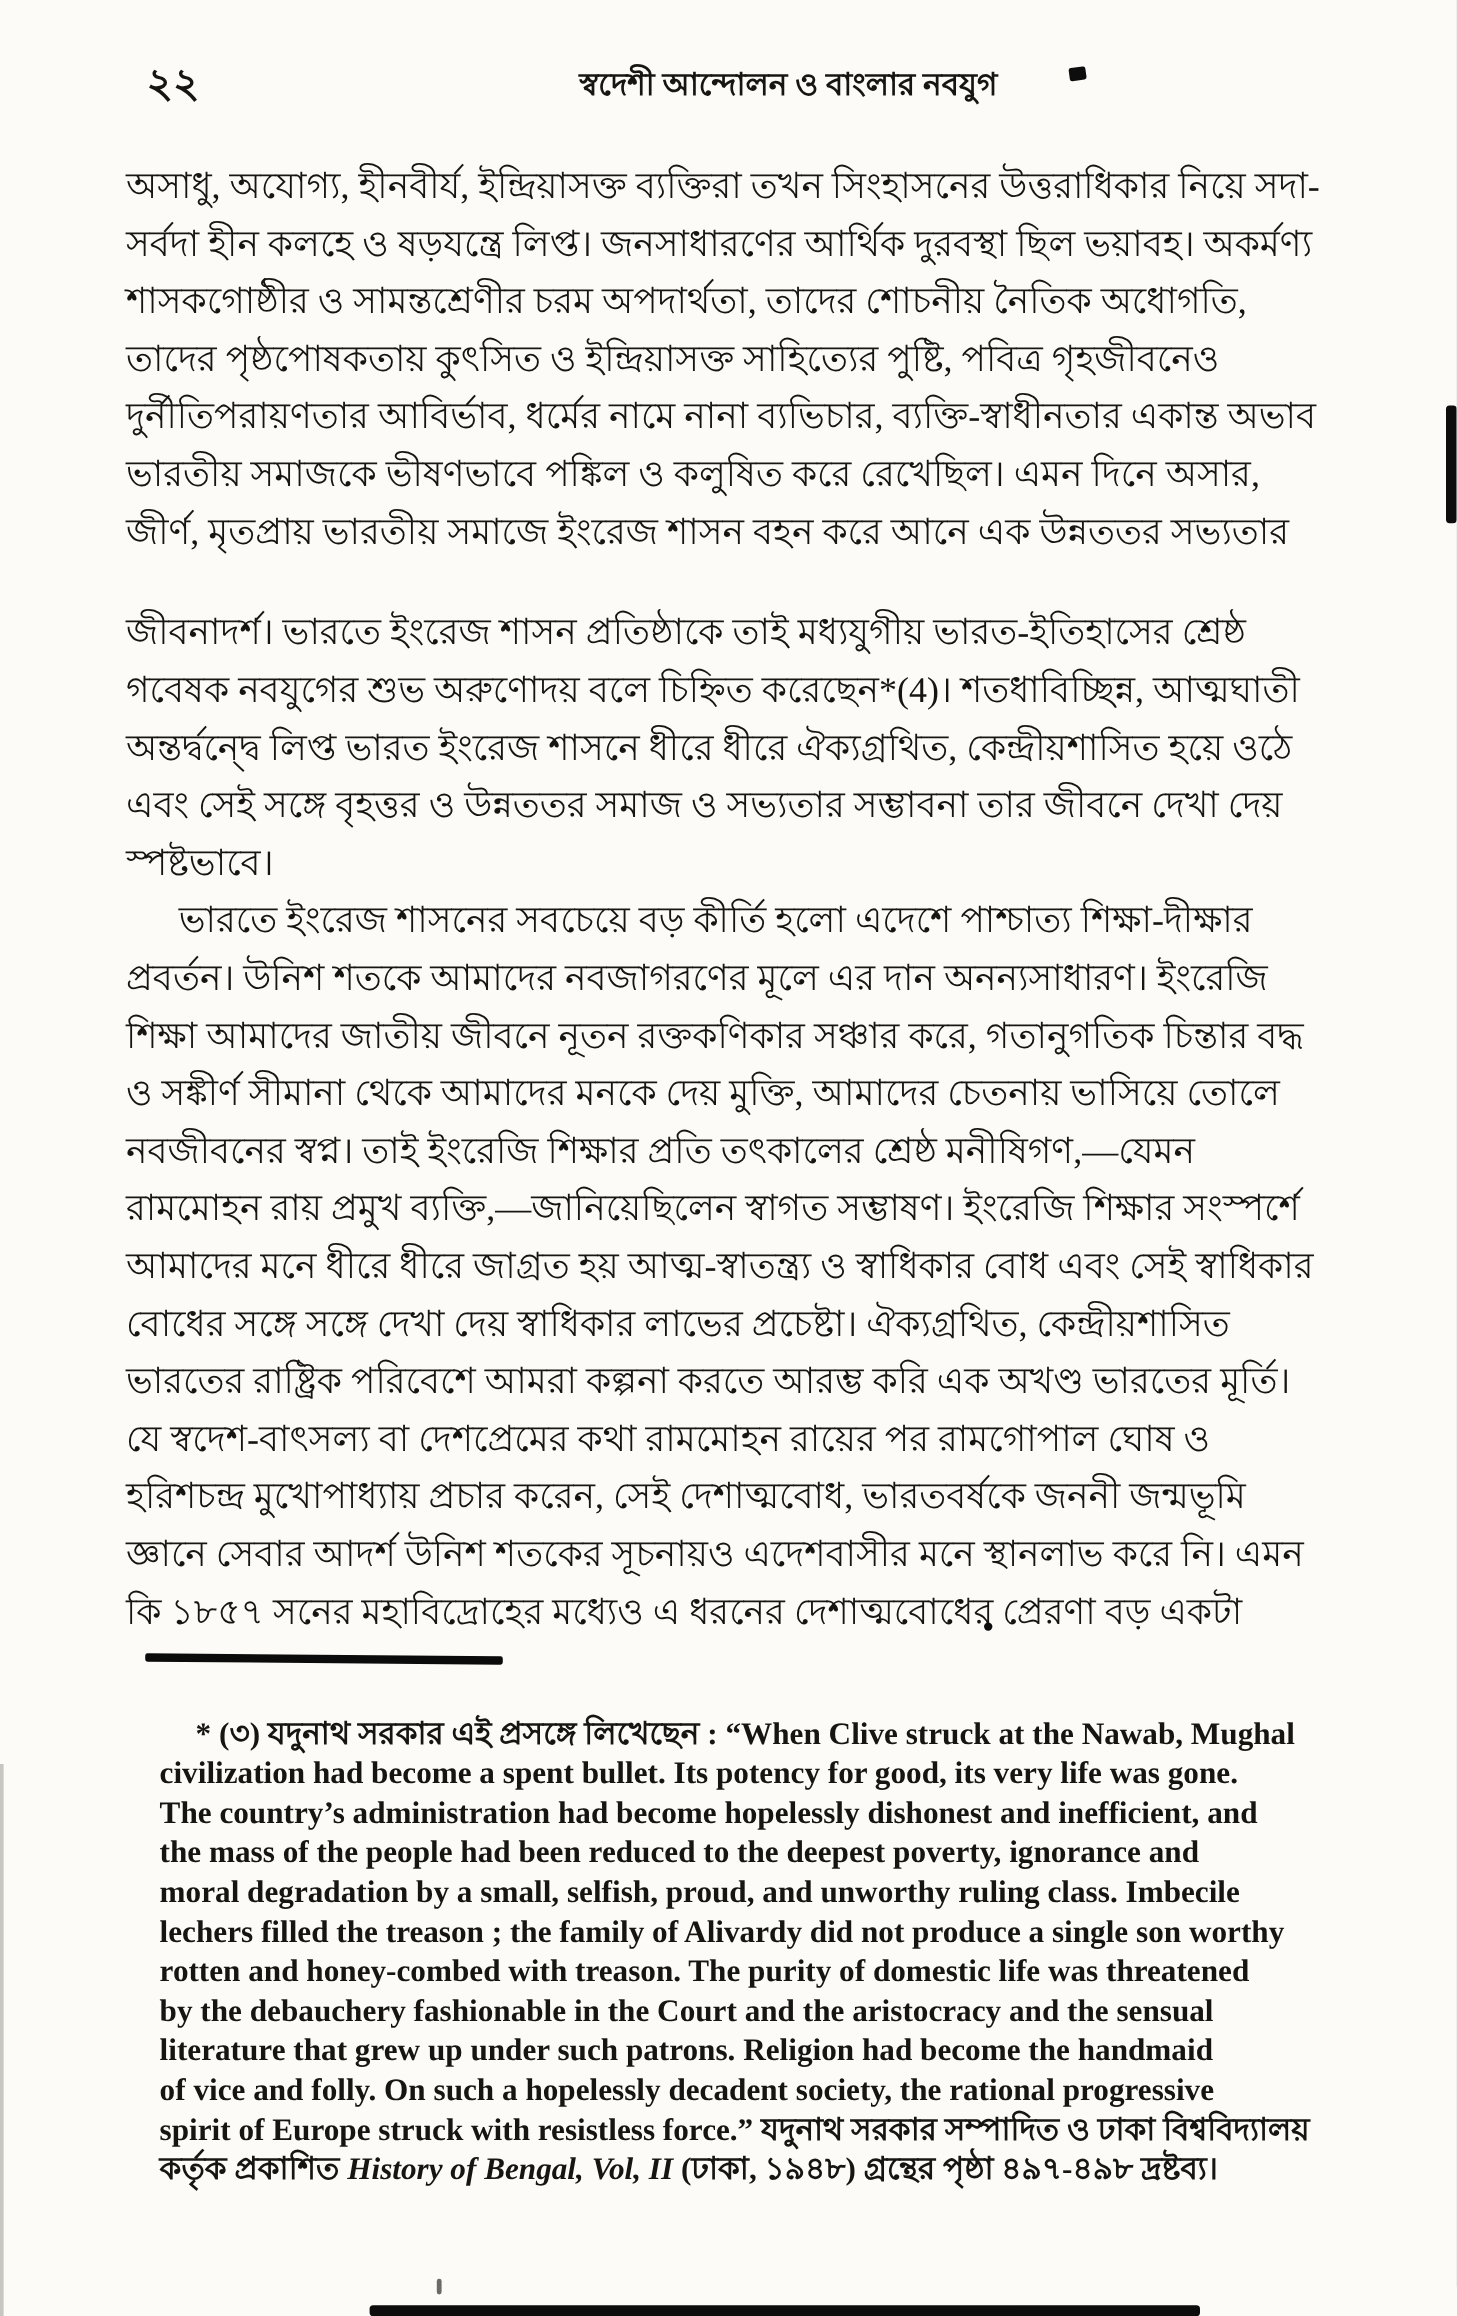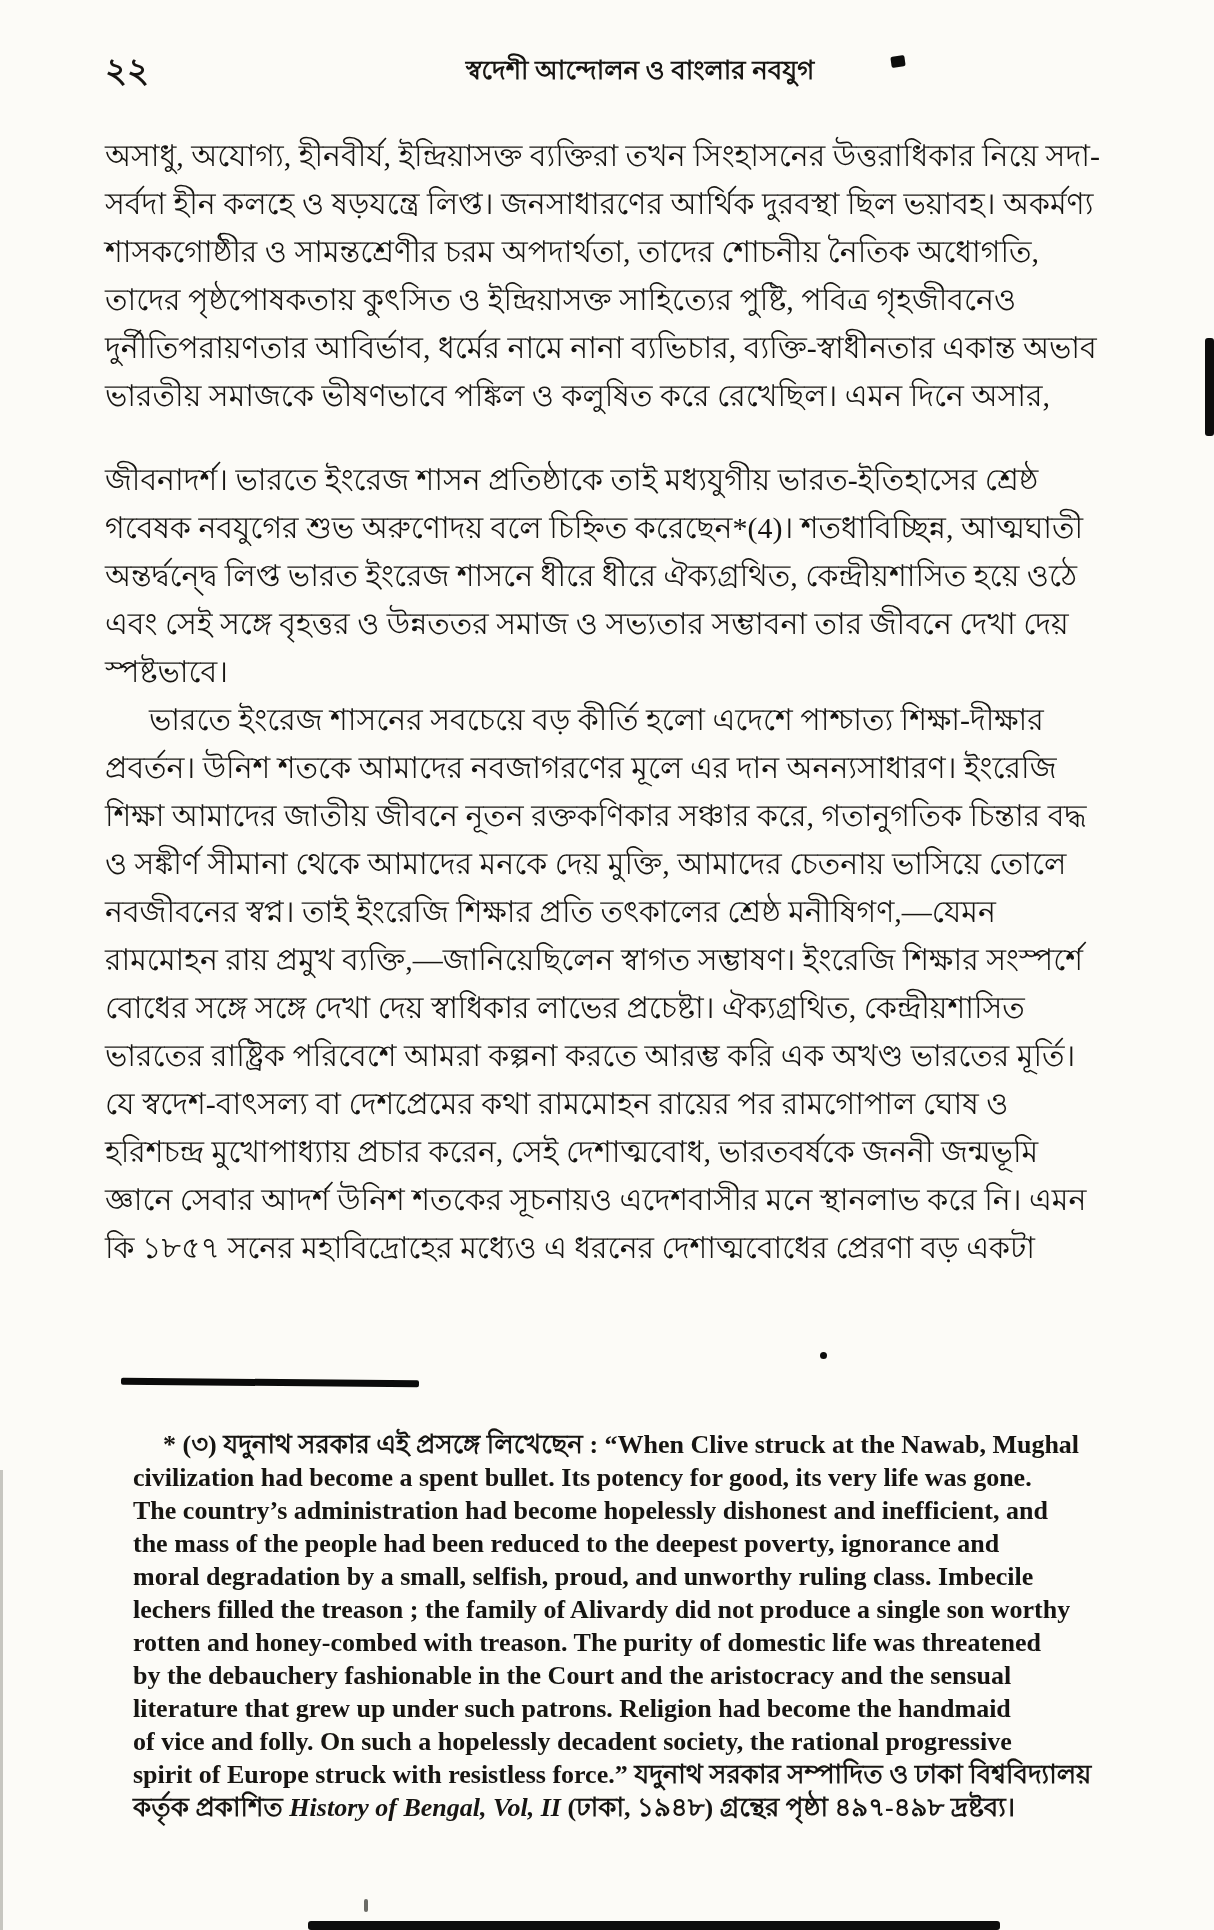--- a/index.html
+++ b/index.html
@@ -7,21 +7,21 @@
     position:relative;
     width:1214px;height:1930px;
     margin:0 auto;
     background:#fcfbf7;
     color:#171512;
     font-family:"Liberation Serif","DejaVu Serif",serif;
     overflow:hidden;
   }
   
   .page-header{
-    position:absolute;left:105px;top:44px;width:1040px;height:54px;
+    position:absolute;left:122px;top:44px;width:1040px;height:54px;
     display:flex;align-items:flex-start;
   }
   .page-number{
     font-size:34px;font-weight:bold;line-height:54px;width:120px;
   }
   .page-title{
     flex:1;text-align:center;font-size:26px;font-weight:bold;line-height:54px;
     white-space:nowrap;margin-right:90px;
   }
   
@@ -63,33 +63,35 @@
   </header>
 
   <main class="body-text">
     <div class="paragraph">
         <div class="line" style="word-spacing: 0px;">অসাধু, অযোগ্য, হীনবীর্য, ইন্দ্রিয়াসক্ত ব্যক্তিরা তখন সিংহাসনের উত্তরাধিকার নিয়ে সদা-</div>
         <div class="line" style="word-spacing: 0px;">সর্বদা হীন কলহে ও ষড়যন্ত্রে লিপ্ত। জনসাধারণের আর্থিক দুরবস্থা ছিল ভয়াবহ। অকর্মণ্য</div>
         <div class="line" style="word-spacing: 0px;">শাসকগোষ্ঠীর ও সামন্তশ্রেণীর চরম অপদার্থতা, তাদের শোচনীয় নৈতিক অধোগতি,</div>
         <div class="line" style="word-spacing: 0px;">তাদের পৃষ্ঠপোষকতায় কুৎসিত ও ইন্দ্রিয়াসক্ত সাহিত্যের পুষ্টি, পবিত্র গৃহজীবনেও</div>
         <div class="line" style="word-spacing: 0px;">দুর্নীতিপরায়ণতার আবির্ভাব, ধর্মের নামে নানা ব্যভিচার, ব্যক্তি-স্বাধীনতার একান্ত অভাব</div>
         <div class="line" style="word-spacing: 0px;">ভারতীয় সমাজকে ভীষণভাবে পঙ্কিল ও কলুষিত করে রেখেছিল। এমন দিনে অসার,</div>
+        <div class="line" style="word-spacing: 0px;">জীর্ণ, মৃতপ্রায় ভারতীয় সমাজে ইংরেজ শাসন বহন করে আনে এক উন্নততর সভ্যতার</div>
         <div class="line" style="word-spacing: 0px; margin-top: 36px;">জীবনাদর্শ। ভারতে ইংরেজ শাসন প্রতিষ্ঠাকে তাই মধ্যযুগীয় ভারত-ইতিহাসের শ্রেষ্ঠ</div>
         <div class="line" style="word-spacing: 0px;">গবেষক নবযুগের শুভ অরুণোদয় বলে চিহ্নিত করেছেন*(4)। শতধাবিচ্ছিন্ন, আত্মঘাতী</div>
         <div class="line" style="word-spacing: 0px;">অন্তর্দ্বন্দ্বে লিপ্ত ভারত ইংরেজ শাসনে ধীরে ধীরে ঐক্যগ্রথিত, কেন্দ্রীয়শাসিত হয়ে ওঠে</div>
         <div class="line" style="word-spacing: 0px;">এবং সেই সঙ্গে বৃহত্তর ও উন্নততর সমাজ ও সভ্যতার সম্ভাবনা তার জীবনে দেখা দেয়</div>
         <div class="line flush-left">স্পষ্টভাবে।</div>
       </div>
     <div class="paragraph">
         <div class="line indent" style="word-spacing: 0px;">ভারতে ইংরেজ শাসনের সবচেয়ে বড় কীর্তি হলো এদেশে পাশ্চাত্য শিক্ষা-দীক্ষার</div>
         <div class="line" style="word-spacing: 0px;">প্রবর্তন। উনিশ শতকে আমাদের নবজাগরণের মূলে এর দান অনন্যসাধারণ। ইংরেজি</div>
         <div class="line" style="word-spacing: 0px;">শিক্ষা আমাদের জাতীয় জীবনে নূতন রক্তকণিকার সঞ্চার করে, গতানুগতিক চিন্তার বদ্ধ</div>
         <div class="line" style="word-spacing: 0px;">ও সঙ্কীর্ণ সীমানা থেকে আমাদের মনকে দেয় মুক্তি, আমাদের চেতনায় ভাসিয়ে তোলে</div>
         <div class="line" style="word-spacing: 0px;">নবজীবনের স্বপ্ন। তাই ইংরেজি শিক্ষার প্রতি তৎকালের শ্রেষ্ঠ মনীষিগণ,—যেমন</div>
         <div class="line" style="word-spacing: 0px;">রামমোহন রায় প্রমুখ ব্যক্তি,—জানিয়েছিলেন স্বাগত সম্ভাষণ। ইংরেজি শিক্ষার সংস্পর্শে</div>
+        <div class="line" style="word-spacing: 0px;">আমাদের মনে ধীরে ধীরে জাগ্রত হয় আত্ম-স্বাতন্ত্র্য ও স্বাধিকার বোধ এবং সেই স্বাধিকার</div>
         <div class="line" style="word-spacing: 0px;">বোধের সঙ্গে সঙ্গে দেখা দেয় স্বাধিকার লাভের প্রচেষ্টা। ঐক্যগ্রথিত, কেন্দ্রীয়শাসিত</div>
         <div class="line" style="word-spacing: 0px;">ভারতের রাষ্ট্রিক পরিবেশে আমরা কল্পনা করতে আরম্ভ করি এক অখণ্ড ভারতের মূর্তি।</div>
         <div class="line" style="word-spacing: 0px;">যে স্বদেশ-বাৎসল্য বা দেশপ্রেমের কথা রামমোহন রায়ের পর রামগোপাল ঘোষ ও</div>
         <div class="line" style="word-spacing: 0px;">হরিশচন্দ্র মুখোপাধ্যায় প্রচার করেন, সেই দেশাত্মবোধ, ভারতবর্ষকে জননী জন্মভূমি</div>
         <div class="line" style="word-spacing: 0px;">জ্ঞানে সেবার আদর্শ উনিশ শতকের সূচনায়ও এদেশবাসীর মনে স্থানলাভ করে নি। এমন</div>
         <div class="line" style="word-spacing: 0px;">কি ১৮৫৭ সনের মহাবিদ্রোহের মধ্যেও এ ধরনের দেশাত্মবোধের প্রেরণা বড় একটা</div>
       </div>
   </main>
 
   <div class="footnote-rule"></div>

